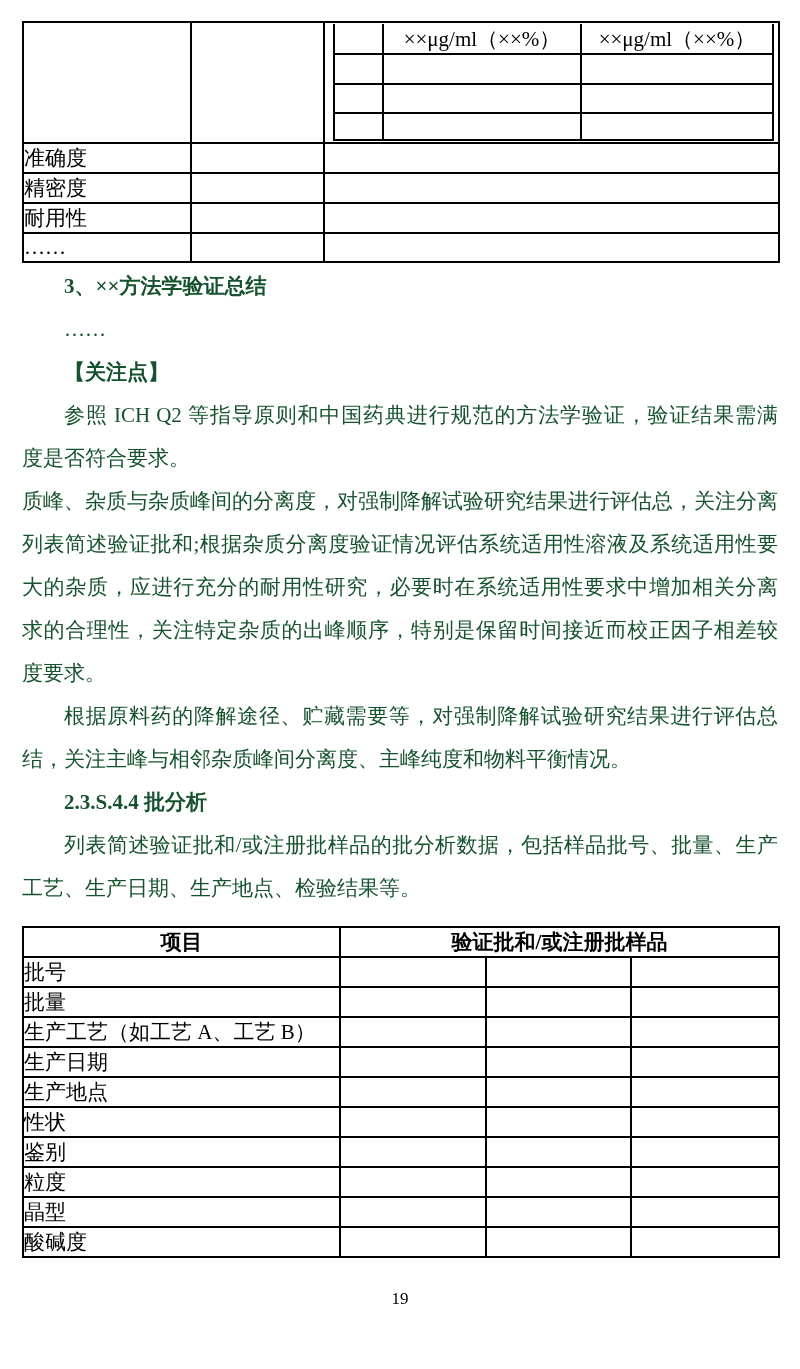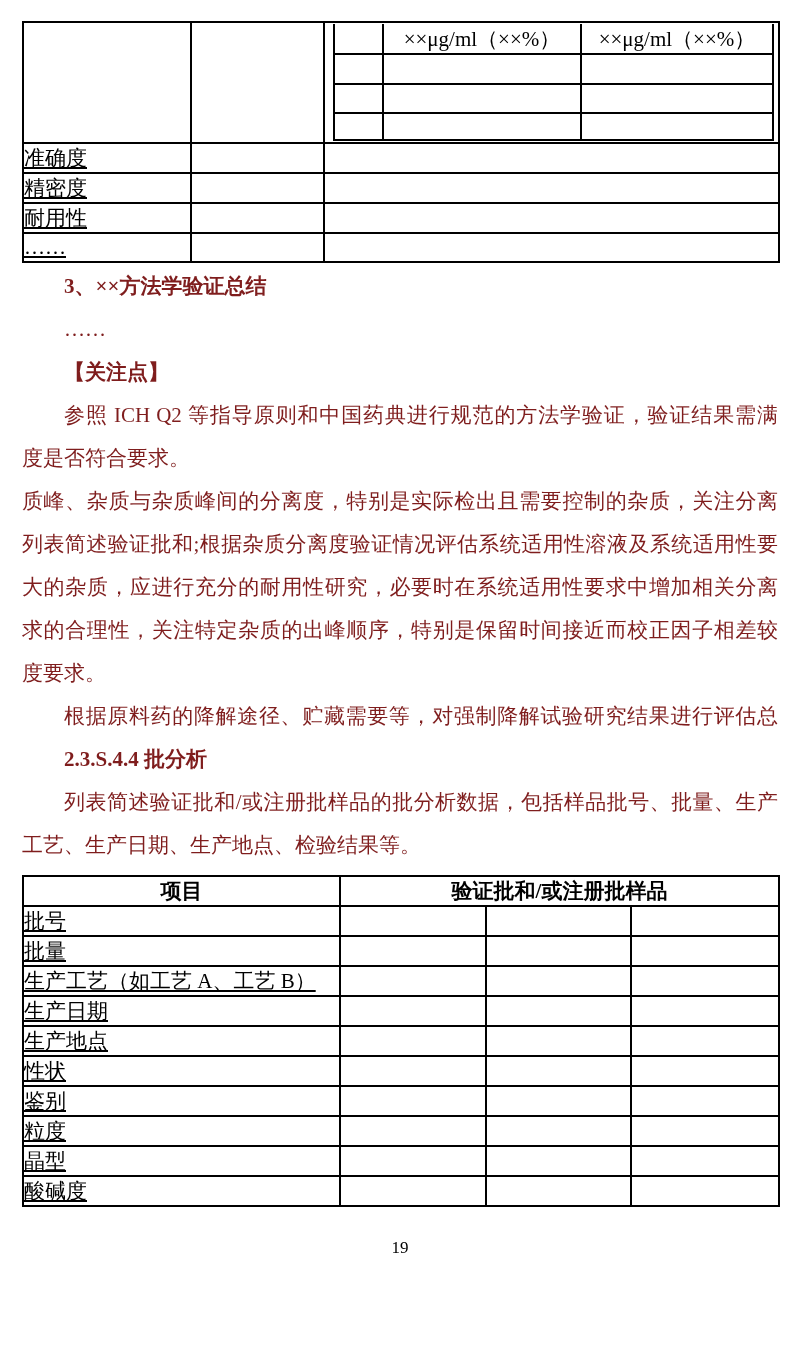--- a/index.html
+++ b/index.html
@@ -9,32 +9,32 @@
     font-family: "Liberation Serif", "DejaVu Serif", serif;
     position: relative; overflow: hidden;
   }
   
   .tbl { border-collapse: collapse; table-layout: fixed; }
   .tbl td, .tbl th {
     border: 2px solid #000; padding: 0;
     vertical-align: middle; font-size: 21px; overflow: hidden;
   }
   .top-tbl { margin: 21px 0 0 22px; width: 756px; }
-  .lbl { text-align: left; padding-left: 8px; text-decoration: underline; }
+  .lbl { text-align: left; padding-left: 8px; }
   .nest-host { vertical-align: top; padding: 0; }
   .inner-tbl { margin-left: 8px; width: 439px; }
   .inner-tbl td { border: 2px solid #000; }
   .inner-tbl tr:first-child td { border-top: none; }
   .ctr { text-align: center; }
-  .batch-tbl { margin: 8px 0 0 22px; width: 756px; border-radius: 24px; }
+  .batch-tbl { margin: 16px 0 0 22px; width: 756px; border-radius: 24px; }
   .batch-tbl th { font-weight: bold; text-align: center; }
   
   .content {
     width: 756px; margin: 2px 0 0 22px;
-    font-size: 21px; line-height: 43px; color: #7f1d1d;
+    font-size: 21px; line-height: 43px; color: #14532d;
   }
   .ln { height: 43px; }
   .indent { text-indent: 42px; }
   .just { text-align: justify; text-align-last: justify; }
   .bold { font-weight: bold; }
   .page-num { text-align: center; font-size: 17px; margin-top: 31px; }
 </style>
 </head>
 <body>
 
@@ -106,27 +106,28 @@
   </table>
 
   <div class="content">
     <div class="ln indent bold">3、××方法学验证总结</div>
     <div class="ln indent">……</div>
     <div class="ln indent bold">【关注点】</div>
 
     <div class="ln indent just">参照 ICH Q2 等指导原则和中国药典进行规范的方法学验证，验证结果需满</div>
     <div class="ln">度是否符合要求。</div>
 
-    <div class="ln just">质峰、杂质与杂质峰间的分离度，特别是实际检出且需要控制的杂质，关注分离</div>
+    <div class="ln just">质峰、杂质与杂质峰间的分离度，对强制降解试验研究结果进行评估总，关注分离</div>
     <div class="ln just">列表简述验证批和;根据杂质分离度验证情况评估系统适用性溶液及系统适用性要</div>
     <div class="ln just">大的杂质，应进行充分的耐用性研究，必要时在系统适用性要求中增加相关分离</div>
     <div class="ln just">求的合理性，关注特定杂质的出峰顺序，特别是保留时间接近而校正因子相差较</div>
     <div class="ln">度要求。</div>
 
     <div class="ln indent just">根据原料药的降解途径、贮藏需要等，对强制降解试验研究结果进行评估总</div>
+    <div class="ln">结，关注主峰与相邻杂质峰间分离度、主峰纯度和物料平衡情况。</div>
 
     <div class="ln indent bold">2.3.S.4.4 批分析</div>
 
     <div class="ln indent just">列表简述验证批和/或注册批样品的批分析数据，包括样品批号、批量、生产</div>
     <div class="ln">工艺、生产日期、生产地点、检验结果等。</div>
   </div>
 
   <table class="tbl batch-tbl">
     <colgroup>
         <col style="width:317px">

